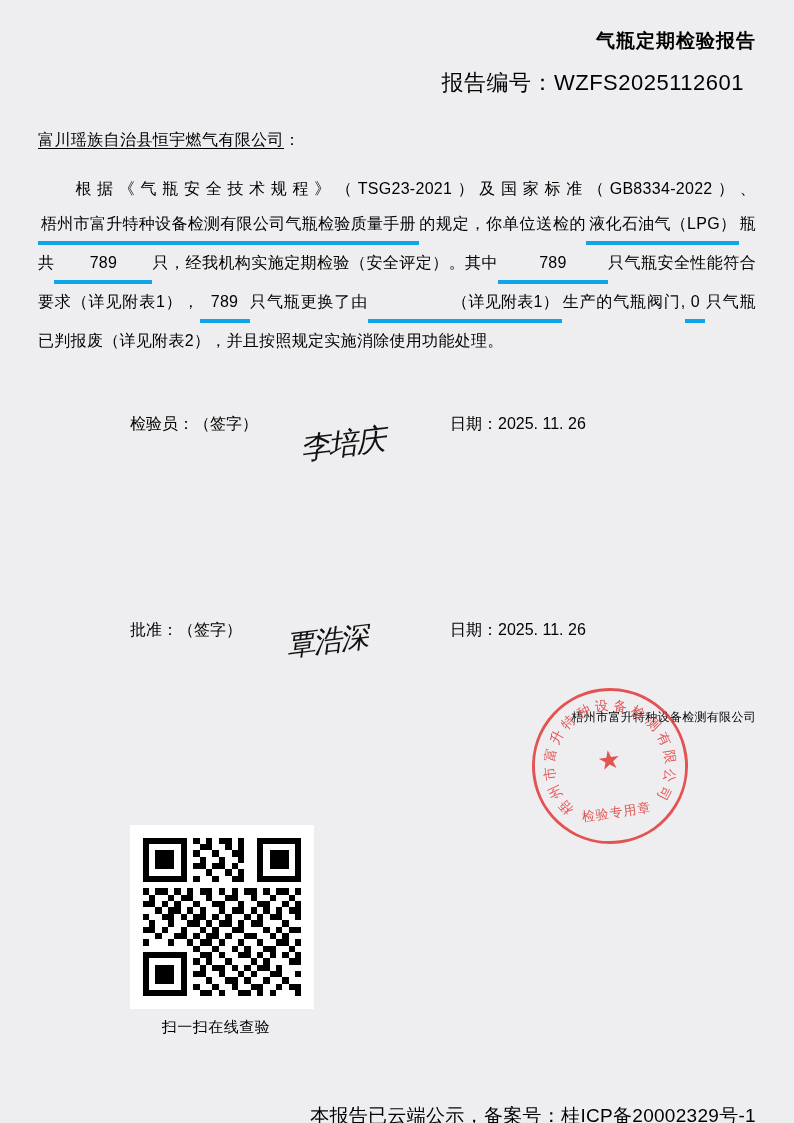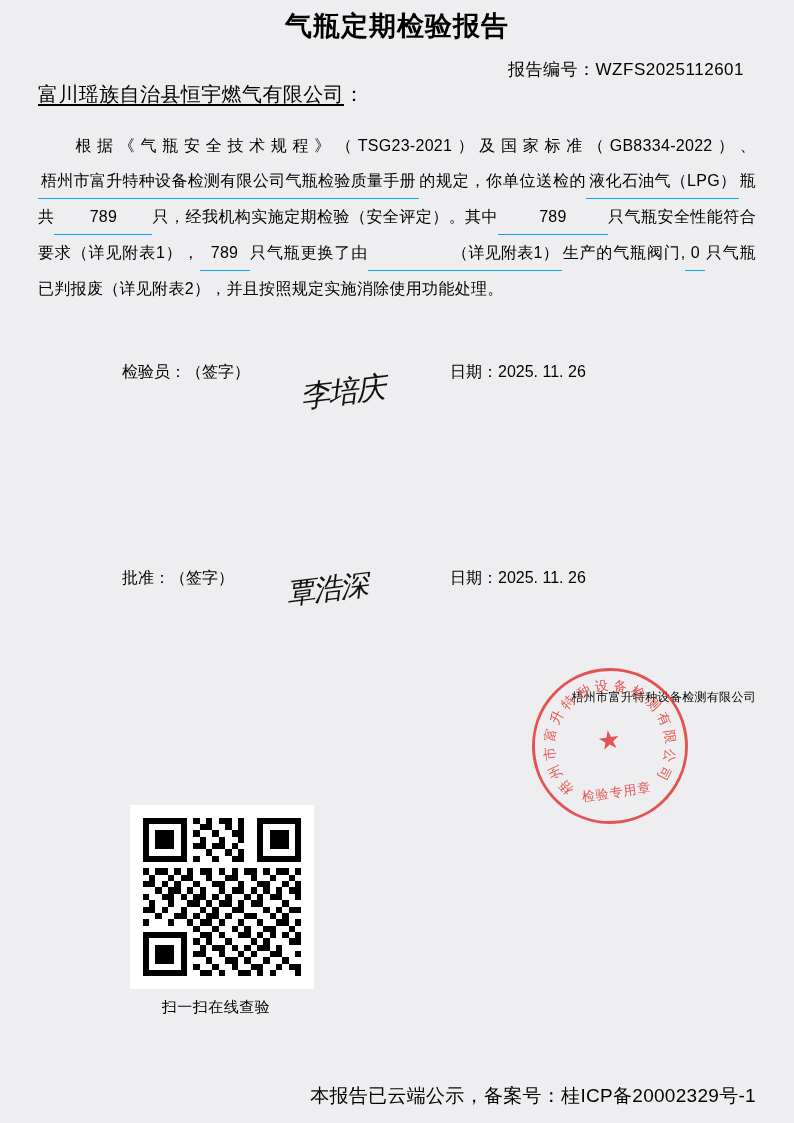--- a/index.html
+++ b/index.html
@@ -16,52 +16,53 @@
     overflow: hidden;
   }
   .page {
     position: relative;
     width: 794px;
     height: 1123px;
     box-sizing: border-box;
     padding: 0 38px;
   }
   .doc-title {
-    text-align: center;
-    font-size: 27px;
+    text-align: right;
+    font-size: 19px;
     font-weight: bold;
     letter-spacing: 1px;
-    margin-top: 8px;
+    margin-top: 28px;
     font-family: "Liberation Serif", serif;
   }
   .report-no {
     text-align: right;
-    font-size: 17px;
+    font-size: 22px;
     margin-top: 14px;
     padding-right: 12px;
     letter-spacing: 0.5px;
   }
   .recipient {
-    font-size: 20px;
+    margin-top: 32px;
+    font-size: 16px;
     letter-spacing: 0.4px;
   }
   .recipient .u {
     text-decoration: underline;
     text-underline-offset: 3px;
   }
   .body-text {
     margin-top: 20px;
     font-size: 16px;
     line-height: 35px;
     letter-spacing: 0.3px;
     text-align: justify;
   }
   .fill {
     display: inline-block;
-    border-bottom: 1px solid #0ea5e9;
+    border-bottom: 4px solid #0ea5e9;
     text-align: center;
     padding: 0 3px;
   }
   .fill.f-manual { min-width: 196px; }
   .fill.f-gas { min-width: 120px; }
   .fill.f-qty { min-width: 92px; }
   .fill.f-qty2 { min-width: 104px; }
   .fill.f-qty3 { min-width: 44px; }
   .fill.f-valve { min-width: 188px; text-align: right; }
   .fill.f-zero { min-width: 14px; }
@@ -71,21 +72,21 @@
     position: relative;
     height: 150px;
   }
   .sign-row {
     position: relative;
     font-size: 16px;
     height: 70px;
   }
   .sign-label {
     position: absolute;
-    left: 84px;
+    left: 92px;
     top: 0;
   }
   .sign-date {
     position: absolute;
     left: 412px;
     top: 0;
   }
   .handwriting {
     position: absolute;
     font-family: "Liberation Serif", serif;

